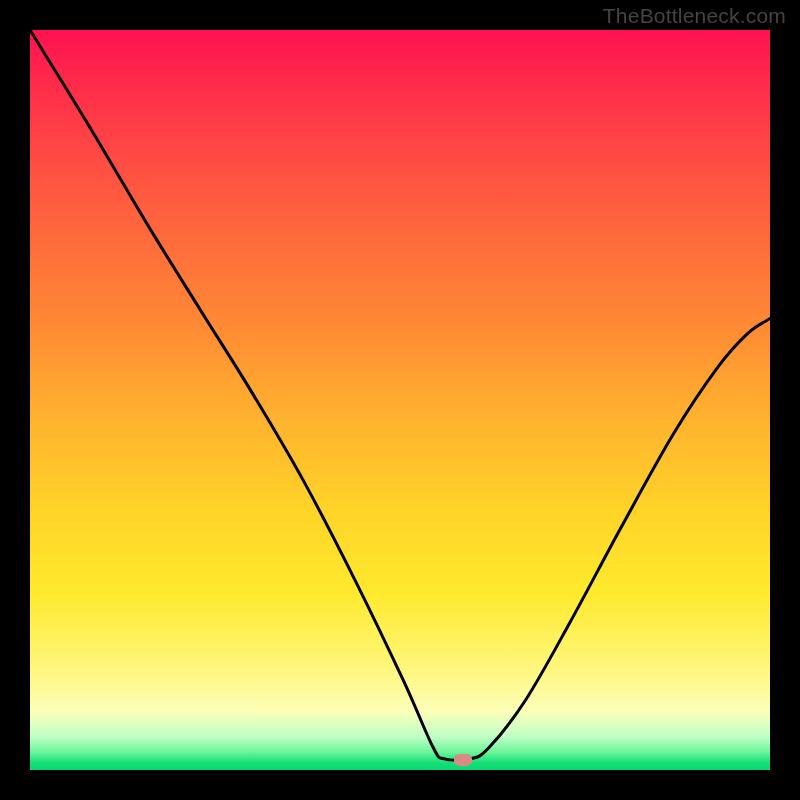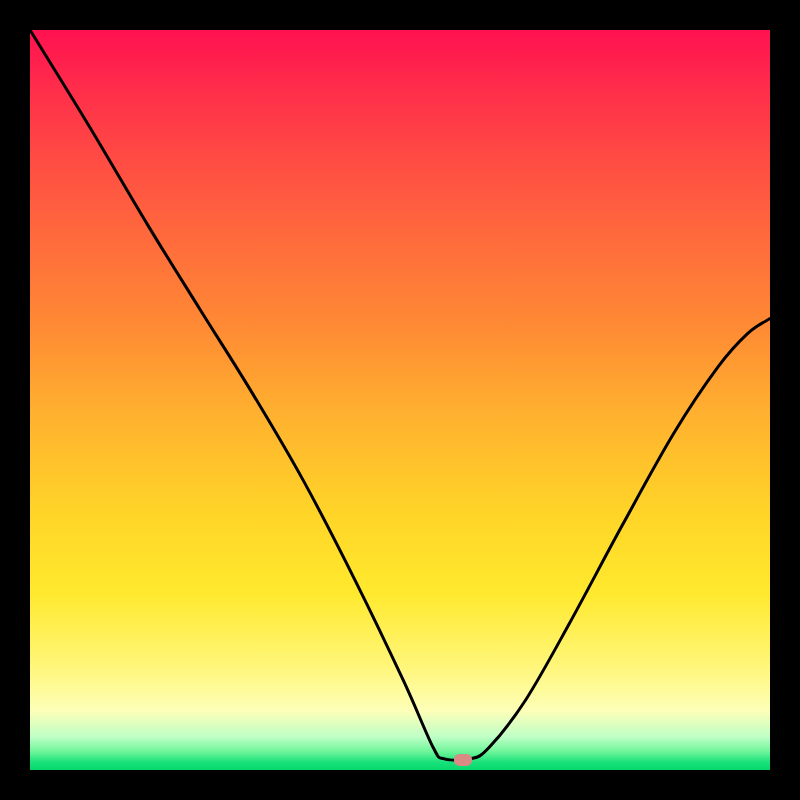--- a/index.html
+++ b/index.html
@@ -72,20 +72,21 @@
     border-radius: 6px / 5px;
     background: #d98a84;
     z-index: 3;
     transform: translate(-50%, -50%);
   }
 </style>
 </head>
 <body>
 
 <div class="frame">
+  <div class="watermark">TheBottleneck.com</div>
 
   <div class="plot-area">
     <div class="gradient-bg"></div>
 
     <svg class="curve" viewBox="0 0 740 740" preserveAspectRatio="none">
       <path id="curve-path" fill="none" stroke="#000000" stroke-width="3" stroke-linecap="round" stroke-linejoin="round" d="M 0.00 0.00 C 9.87 16.03, 39.47 63.52, 59.20 96.20 C 78.93 128.88, 99.90 165.51, 118.40 196.10 C 136.90 226.69, 152.93 251.97, 170.20 279.72 C 187.47 307.47, 204.73 333.99, 222.00 362.60 C 239.27 391.21, 256.53 419.95, 273.80 451.40 C 291.07 482.85, 308.95 518.00, 325.60 551.30 C 342.25 584.60, 360.75 623.45, 373.70 651.20 C 386.65 678.95, 396.52 704.85, 403.30 717.80 C 410.08 730.75, 408.23 727.05, 414.40 728.90 C 420.57 730.75, 432.90 730.75, 440.30 728.90 C 447.70 727.05, 449.55 727.67, 458.80 717.80 C 468.05 707.93, 482.23 690.67, 495.80 669.70 C 509.37 648.73, 524.17 620.98, 540.20 592.00 C 556.23 563.02, 574.73 527.25, 592.00 495.80 C 609.27 464.35, 627.77 429.82, 643.80 403.30 C 659.83 376.78, 675.87 353.35, 688.20 336.70 C 700.53 320.05, 709.17 311.42, 717.80 303.40 C 726.43 295.38, 736.30 291.07, 740.00 288.60"></path>
     </svg>
 
     <div class="marker" id="min-marker" style="left: 432.9px; top: 730.38px; background: rgb(217, 138, 132);"></div>
   </div>

